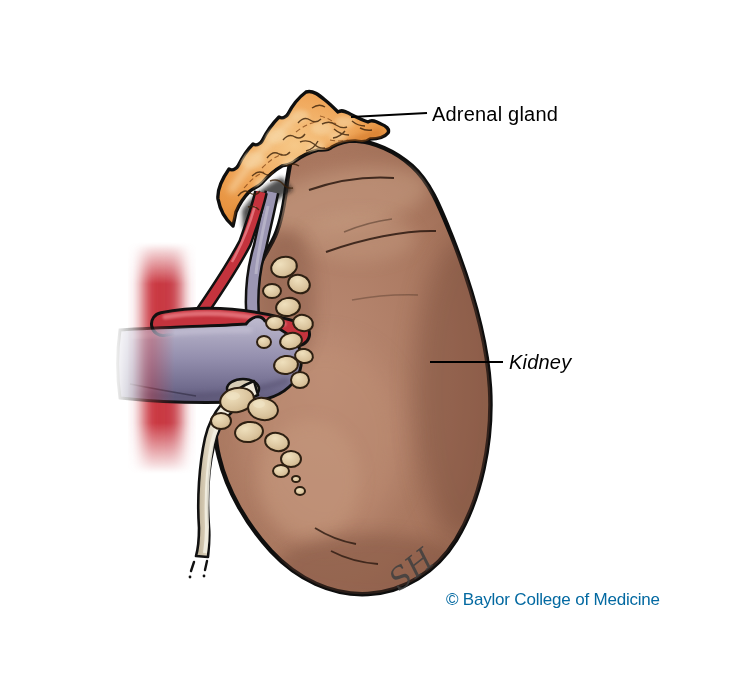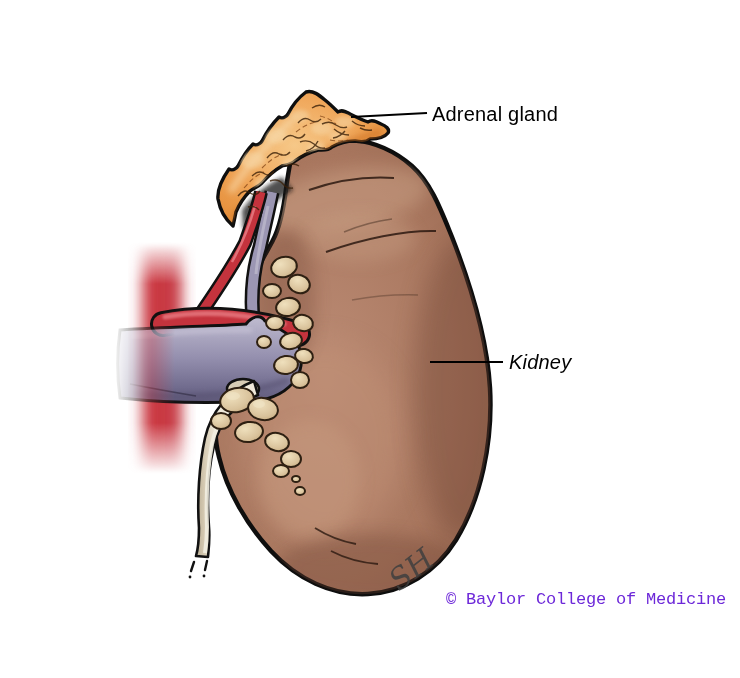--- a/index.html
+++ b/index.html
@@ -9,22 +9,22 @@
   }
   .stage{position:absolute;inset:0;}
   .stage svg{display:block;}
   .anat-label{
     position:absolute;color:#000;font-size:20px;line-height:1.1;
     white-space:nowrap;letter-spacing:.2px;
   }
   .label-adrenal{left:432px;top:103px;text-align:center;}
   .label-kidney{left:509px;top:351px;font-style:italic;}
   .credit{
-    position:absolute;left:446px;top:590px;color:#6d28d9;
-    font-size:17px;letter-spacing:-.2px;white-space:nowrap;font-family:Liberation Mono, monospace;
+    position:absolute;left:446px;top:590px;color:#0369a1;
+    font-size:17px;letter-spacing:-.2px;white-space:nowrap;
   }
 </style>
 </head>
 <body>
 
 <div class="stage">
 <svg width="740" height="678" viewBox="0 0 740 678">
   <defs>
     <radialGradient id="kidneyGrad" cx="0.40" cy="0.52" r="0.85">
       <stop offset="0" stop-color="#bb8b74"></stop>

